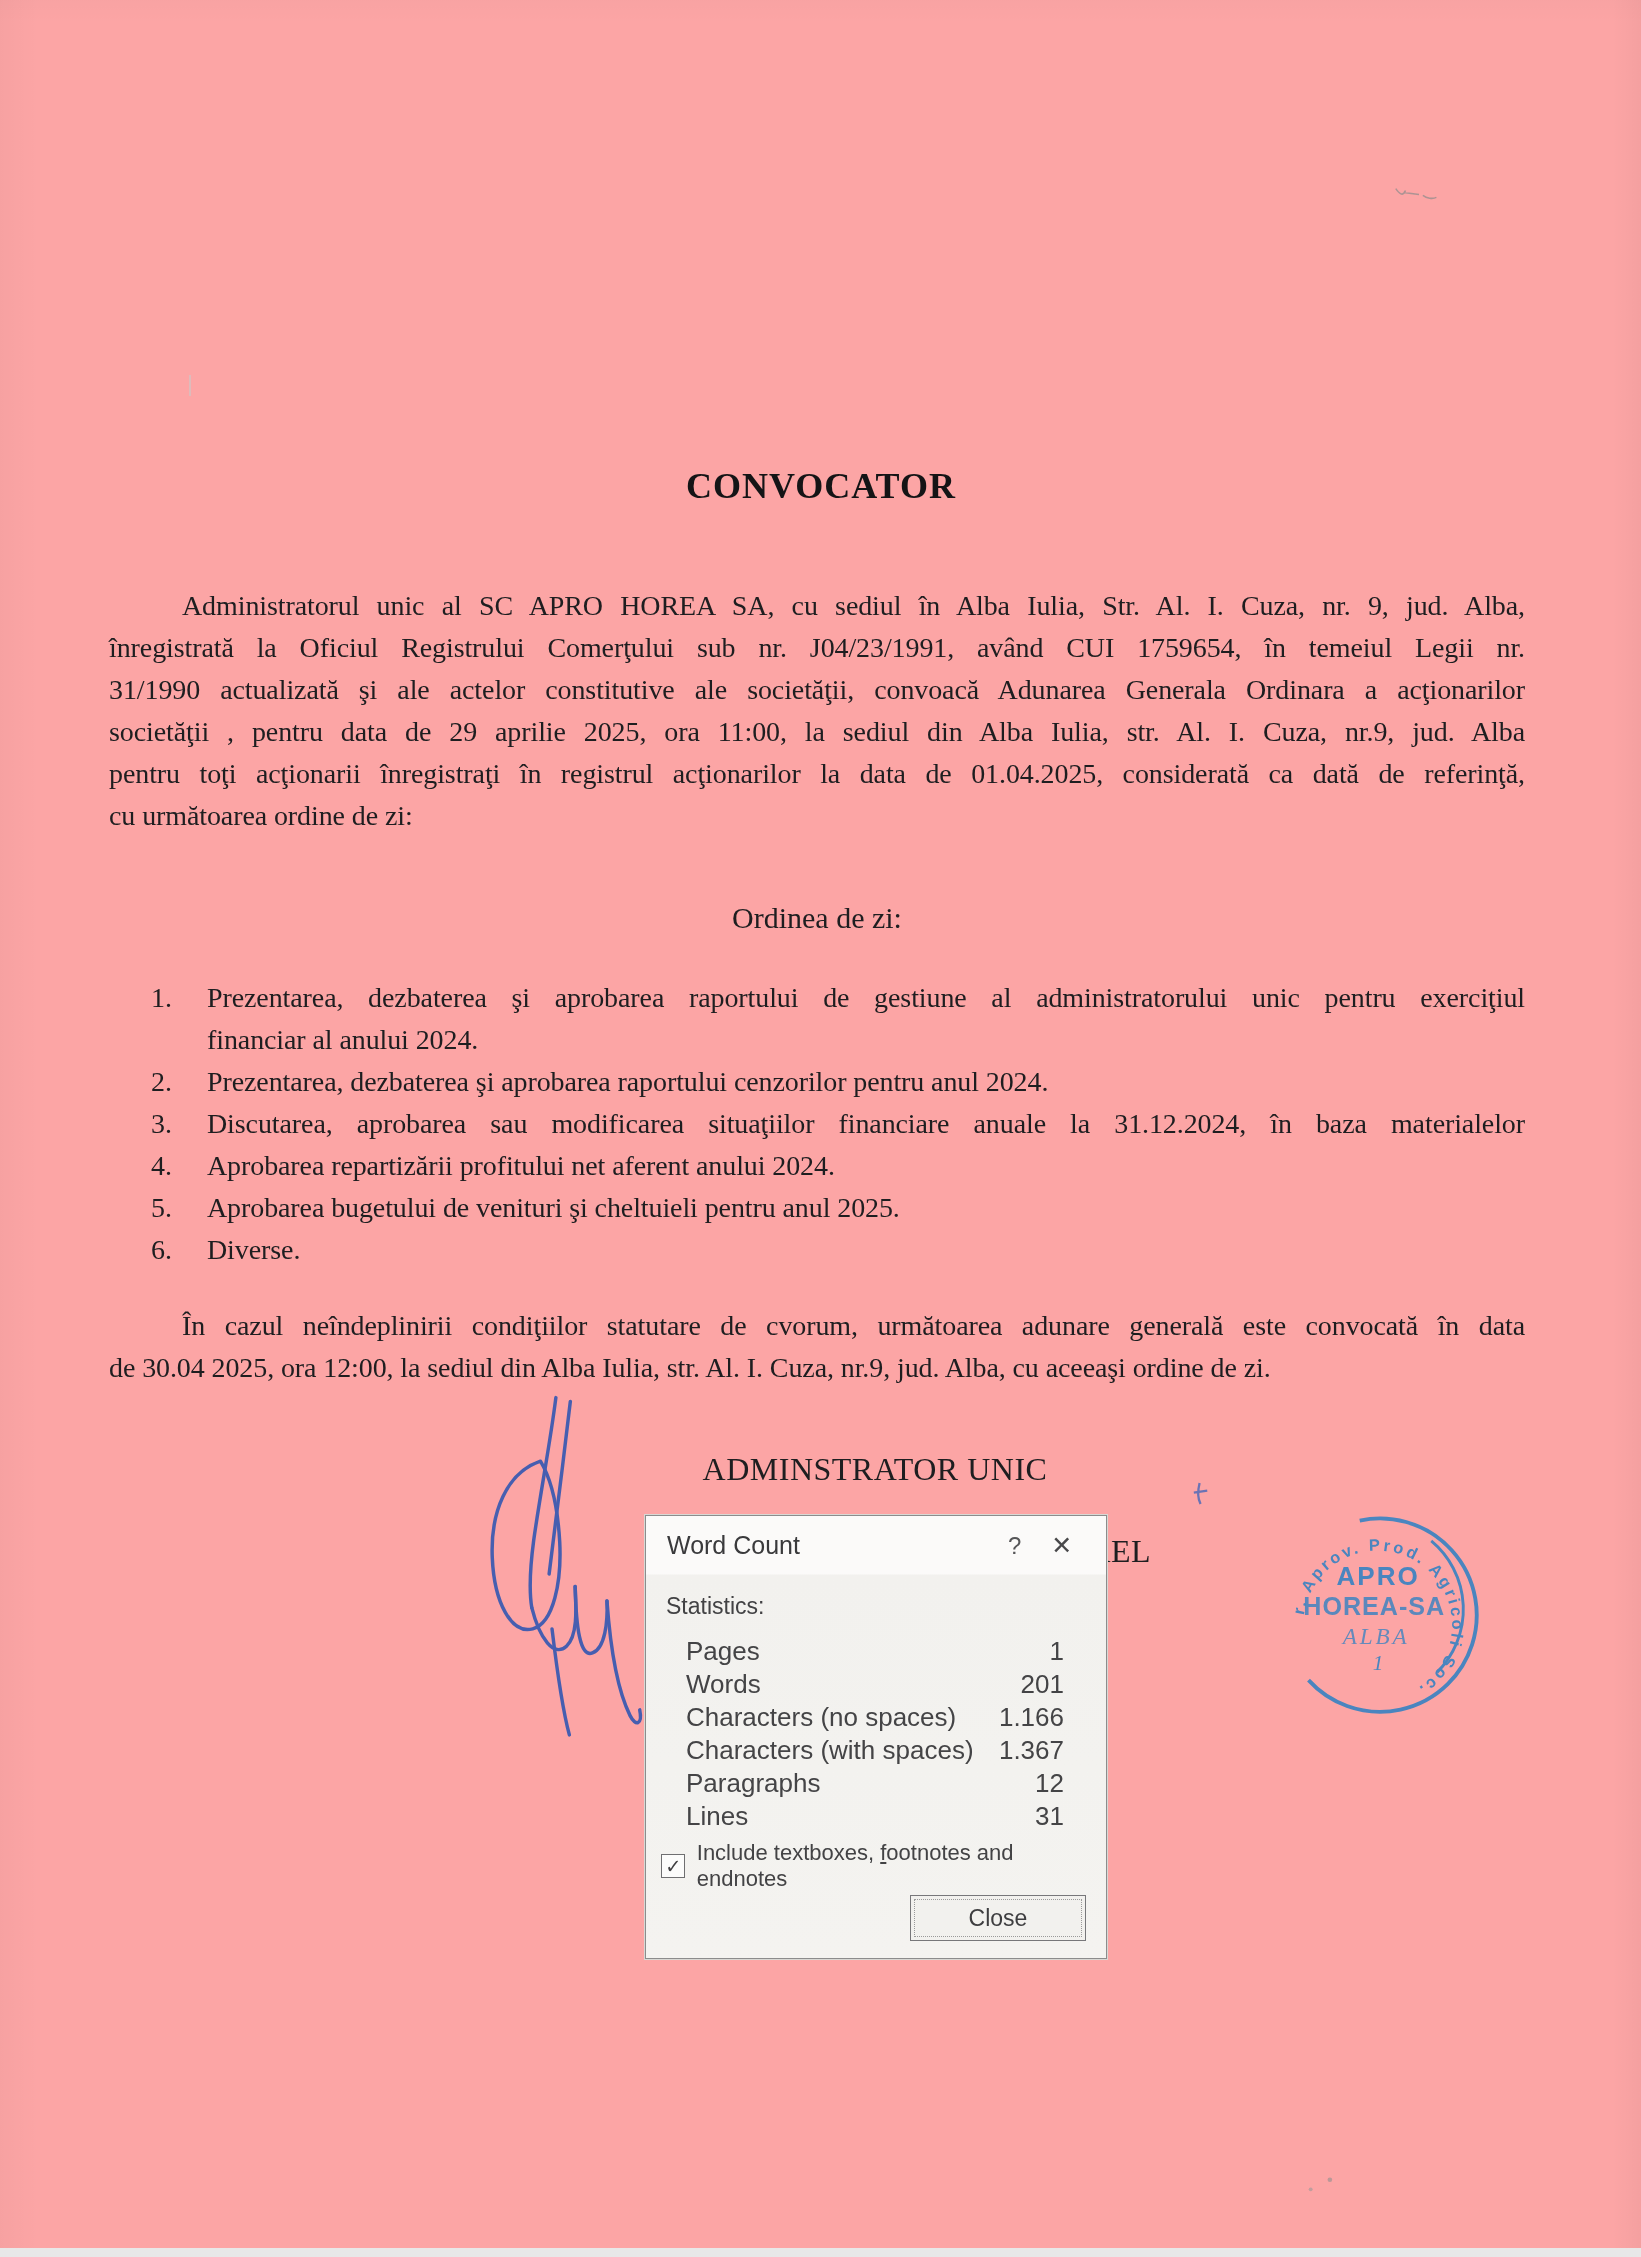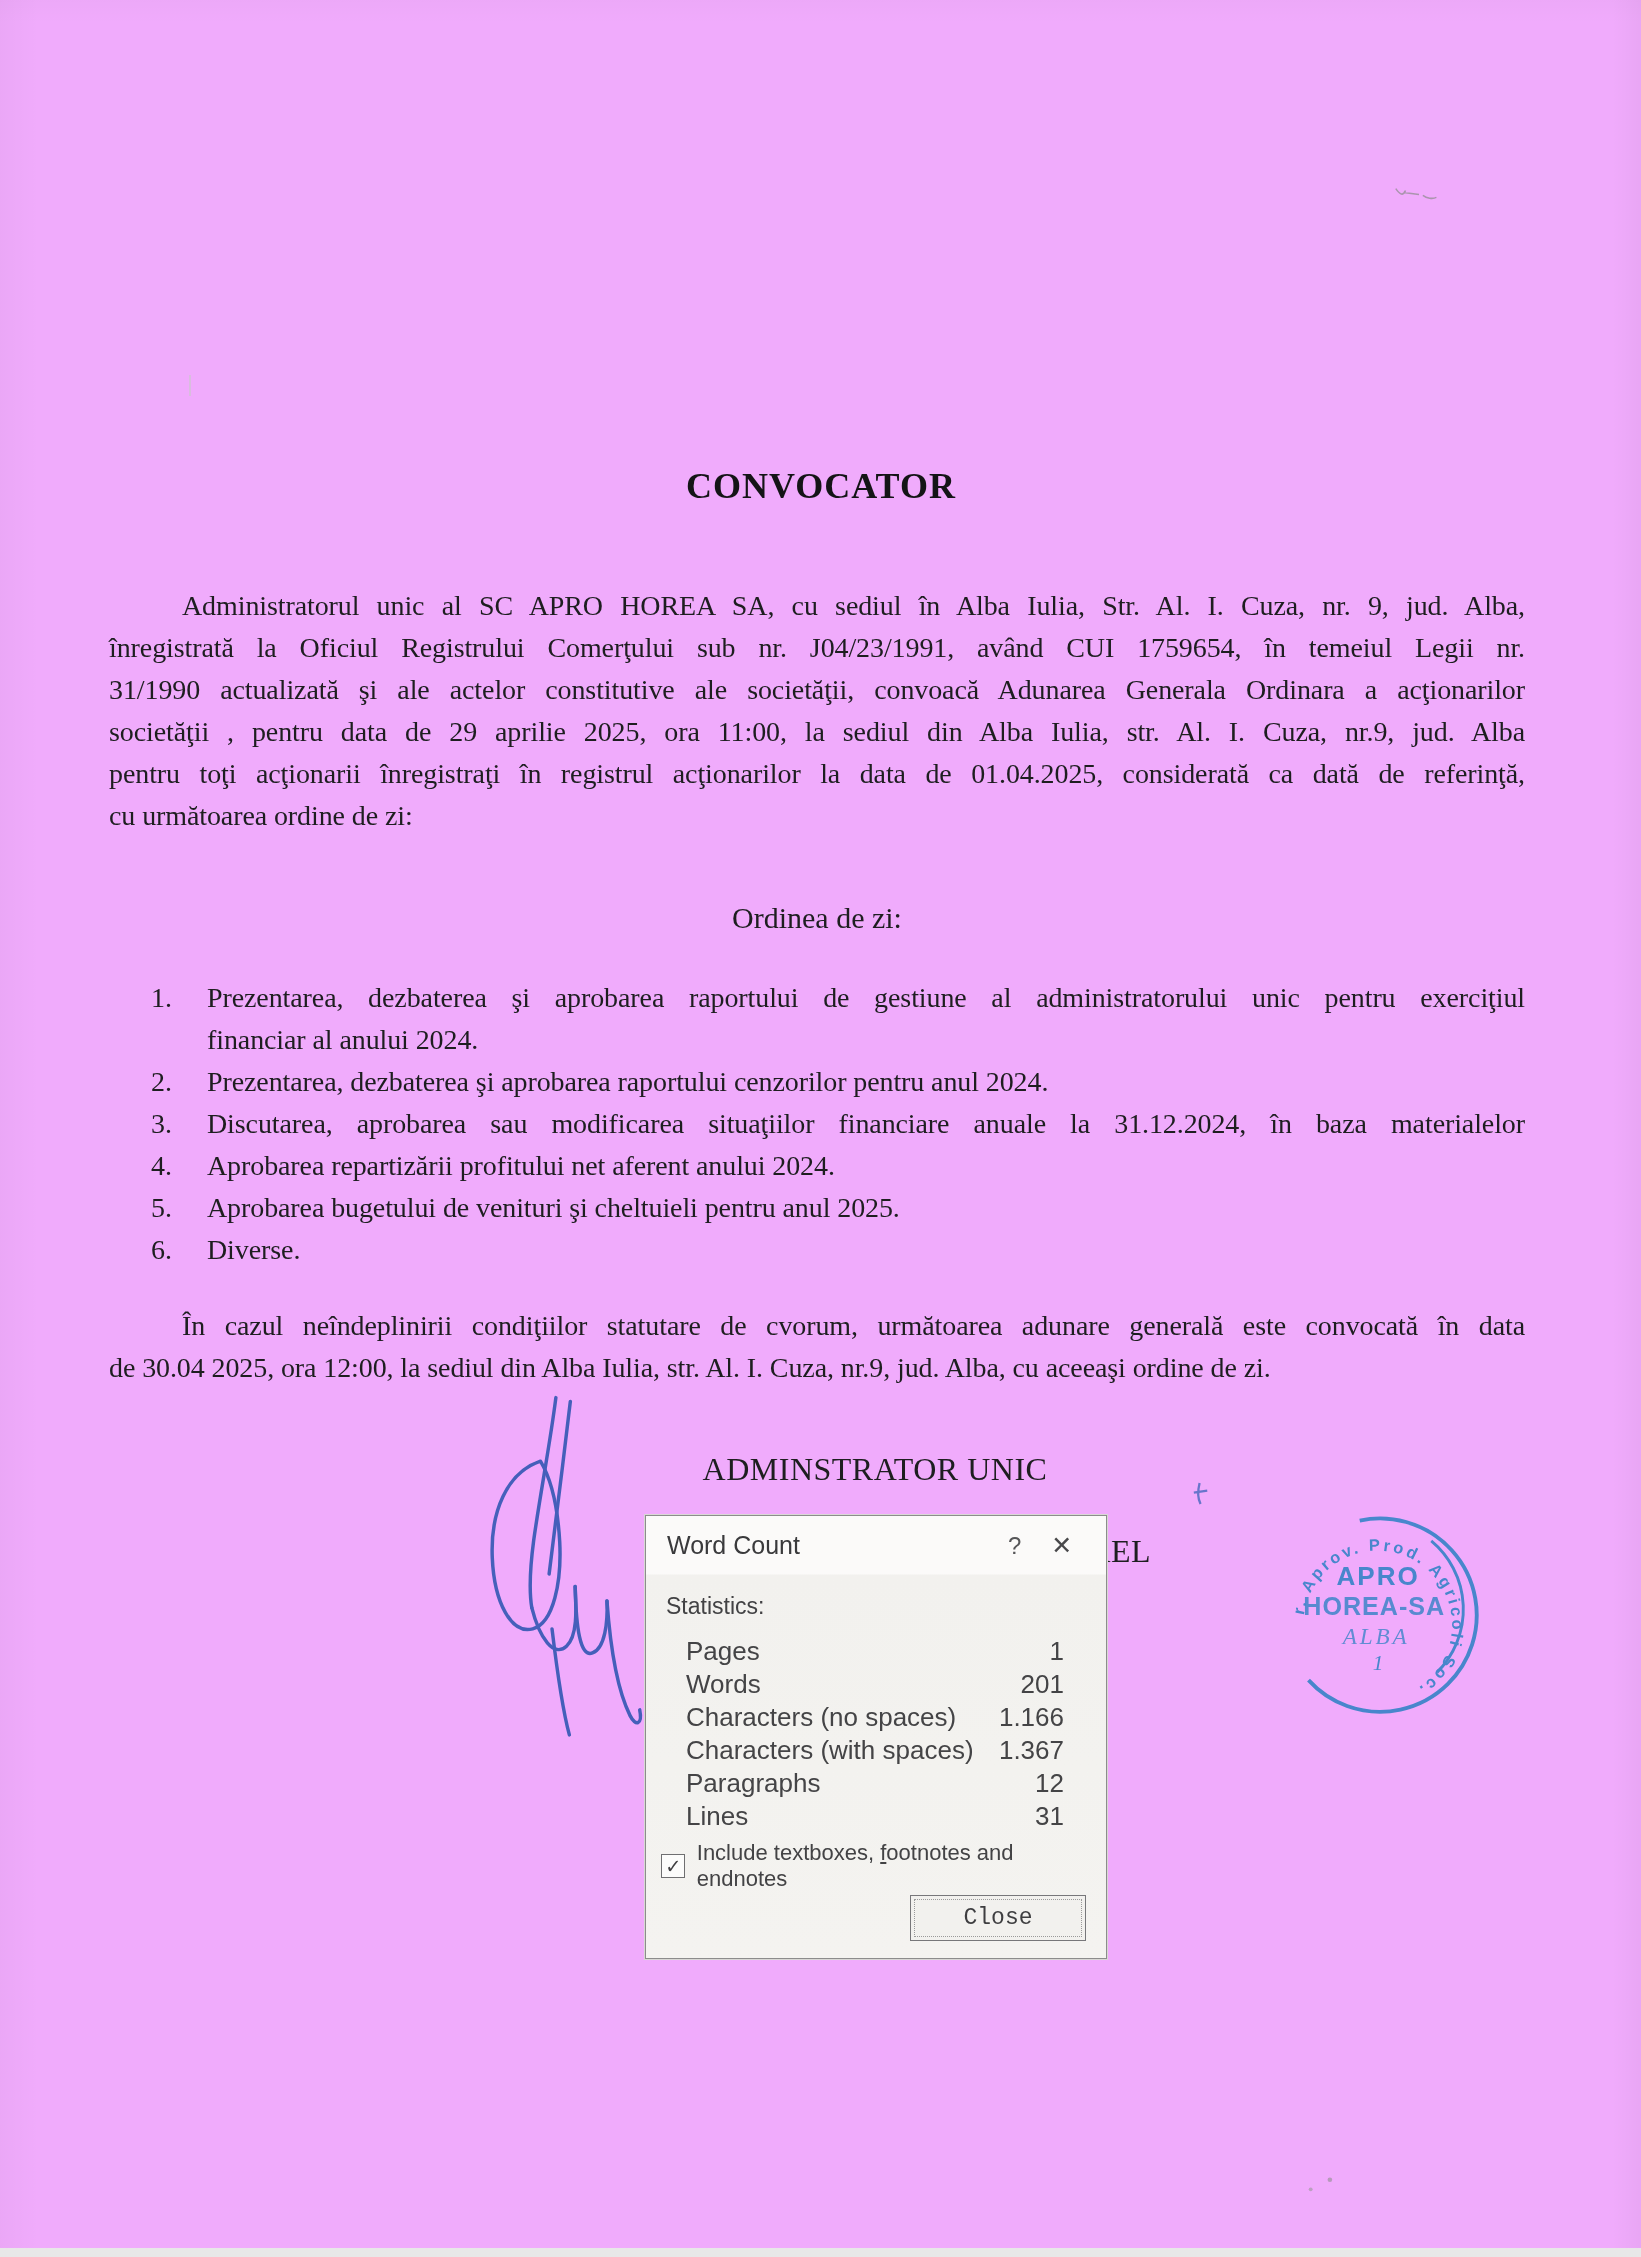--- a/index.html
+++ b/index.html
@@ -1,19 +1,19 @@
 <!DOCTYPE html>
 <html><head>
 <meta charset="utf-8">
 <style>
   * { margin:0; padding:0; box-sizing:border-box; }
   html,body { background:#e8e8e8; }
   .page {
     position:relative; width:1641px; height:2248px; margin:0 auto;
-    background:#f0abfc; overflow:hidden;
+    background:#fca5a5; overflow:hidden;
     font-family:"Liberation Serif", serif; color:#1e1e20;
   }
   
   .page::before{ content:""; position:absolute; inset:0; pointer-events:none;
     background:
       linear-gradient(to right, rgba(0,0,0,0.025), rgba(0,0,0,0) 39px),
       linear-gradient(to left, rgba(0,0,0,0.03), rgba(0,0,0,0) 29px),
       linear-gradient(to bottom, rgba(0,0,0,0.015), rgba(0,0,0,0) 24px);
   }
   .doc-title{
@@ -49,21 +49,21 @@
   .dlg-rows{ position:absolute; left:40px; top:120px; width:378px; }
   .dlg-row{ display:flex; justify-content:space-between; height:33px; font-size:26px; color:#444446; }
   .dlg-check-row{ position:absolute; left:15.4px; top:324px; display:flex; align-items:center; font-size:22px; color:#434345; }
   .checkbox{ width:24px; height:24px; border:1.9px solid #6f6f71; background:#fcfcfb; margin-right:11.6px;
              display:flex; align-items:center; justify-content:center; font-size:19.3px; color:#3f3f41; }
   .accel{ text-decoration:underline; }
   .dlg-close-btn{
     position:absolute; left:264px; top:379px; width:176px; height:46px;
     background:#f2f1ee; border:1.9px solid #77777a; outline:1px dotted #9a9a9a; outline-offset:-5.8px;
     font-size:23px; color:#3e3e40; display:flex; align-items:center; justify-content:center;
-    font-family:Liberation Mono, monospace;
+    font-family:Liberation Sans, sans-serif;
   }
   
   .artifact{ position:absolute; pointer-events:none; }
   svg{ overflow:visible; }
 </style>
 </head>
 <body>
 
 <div class="page">
 

